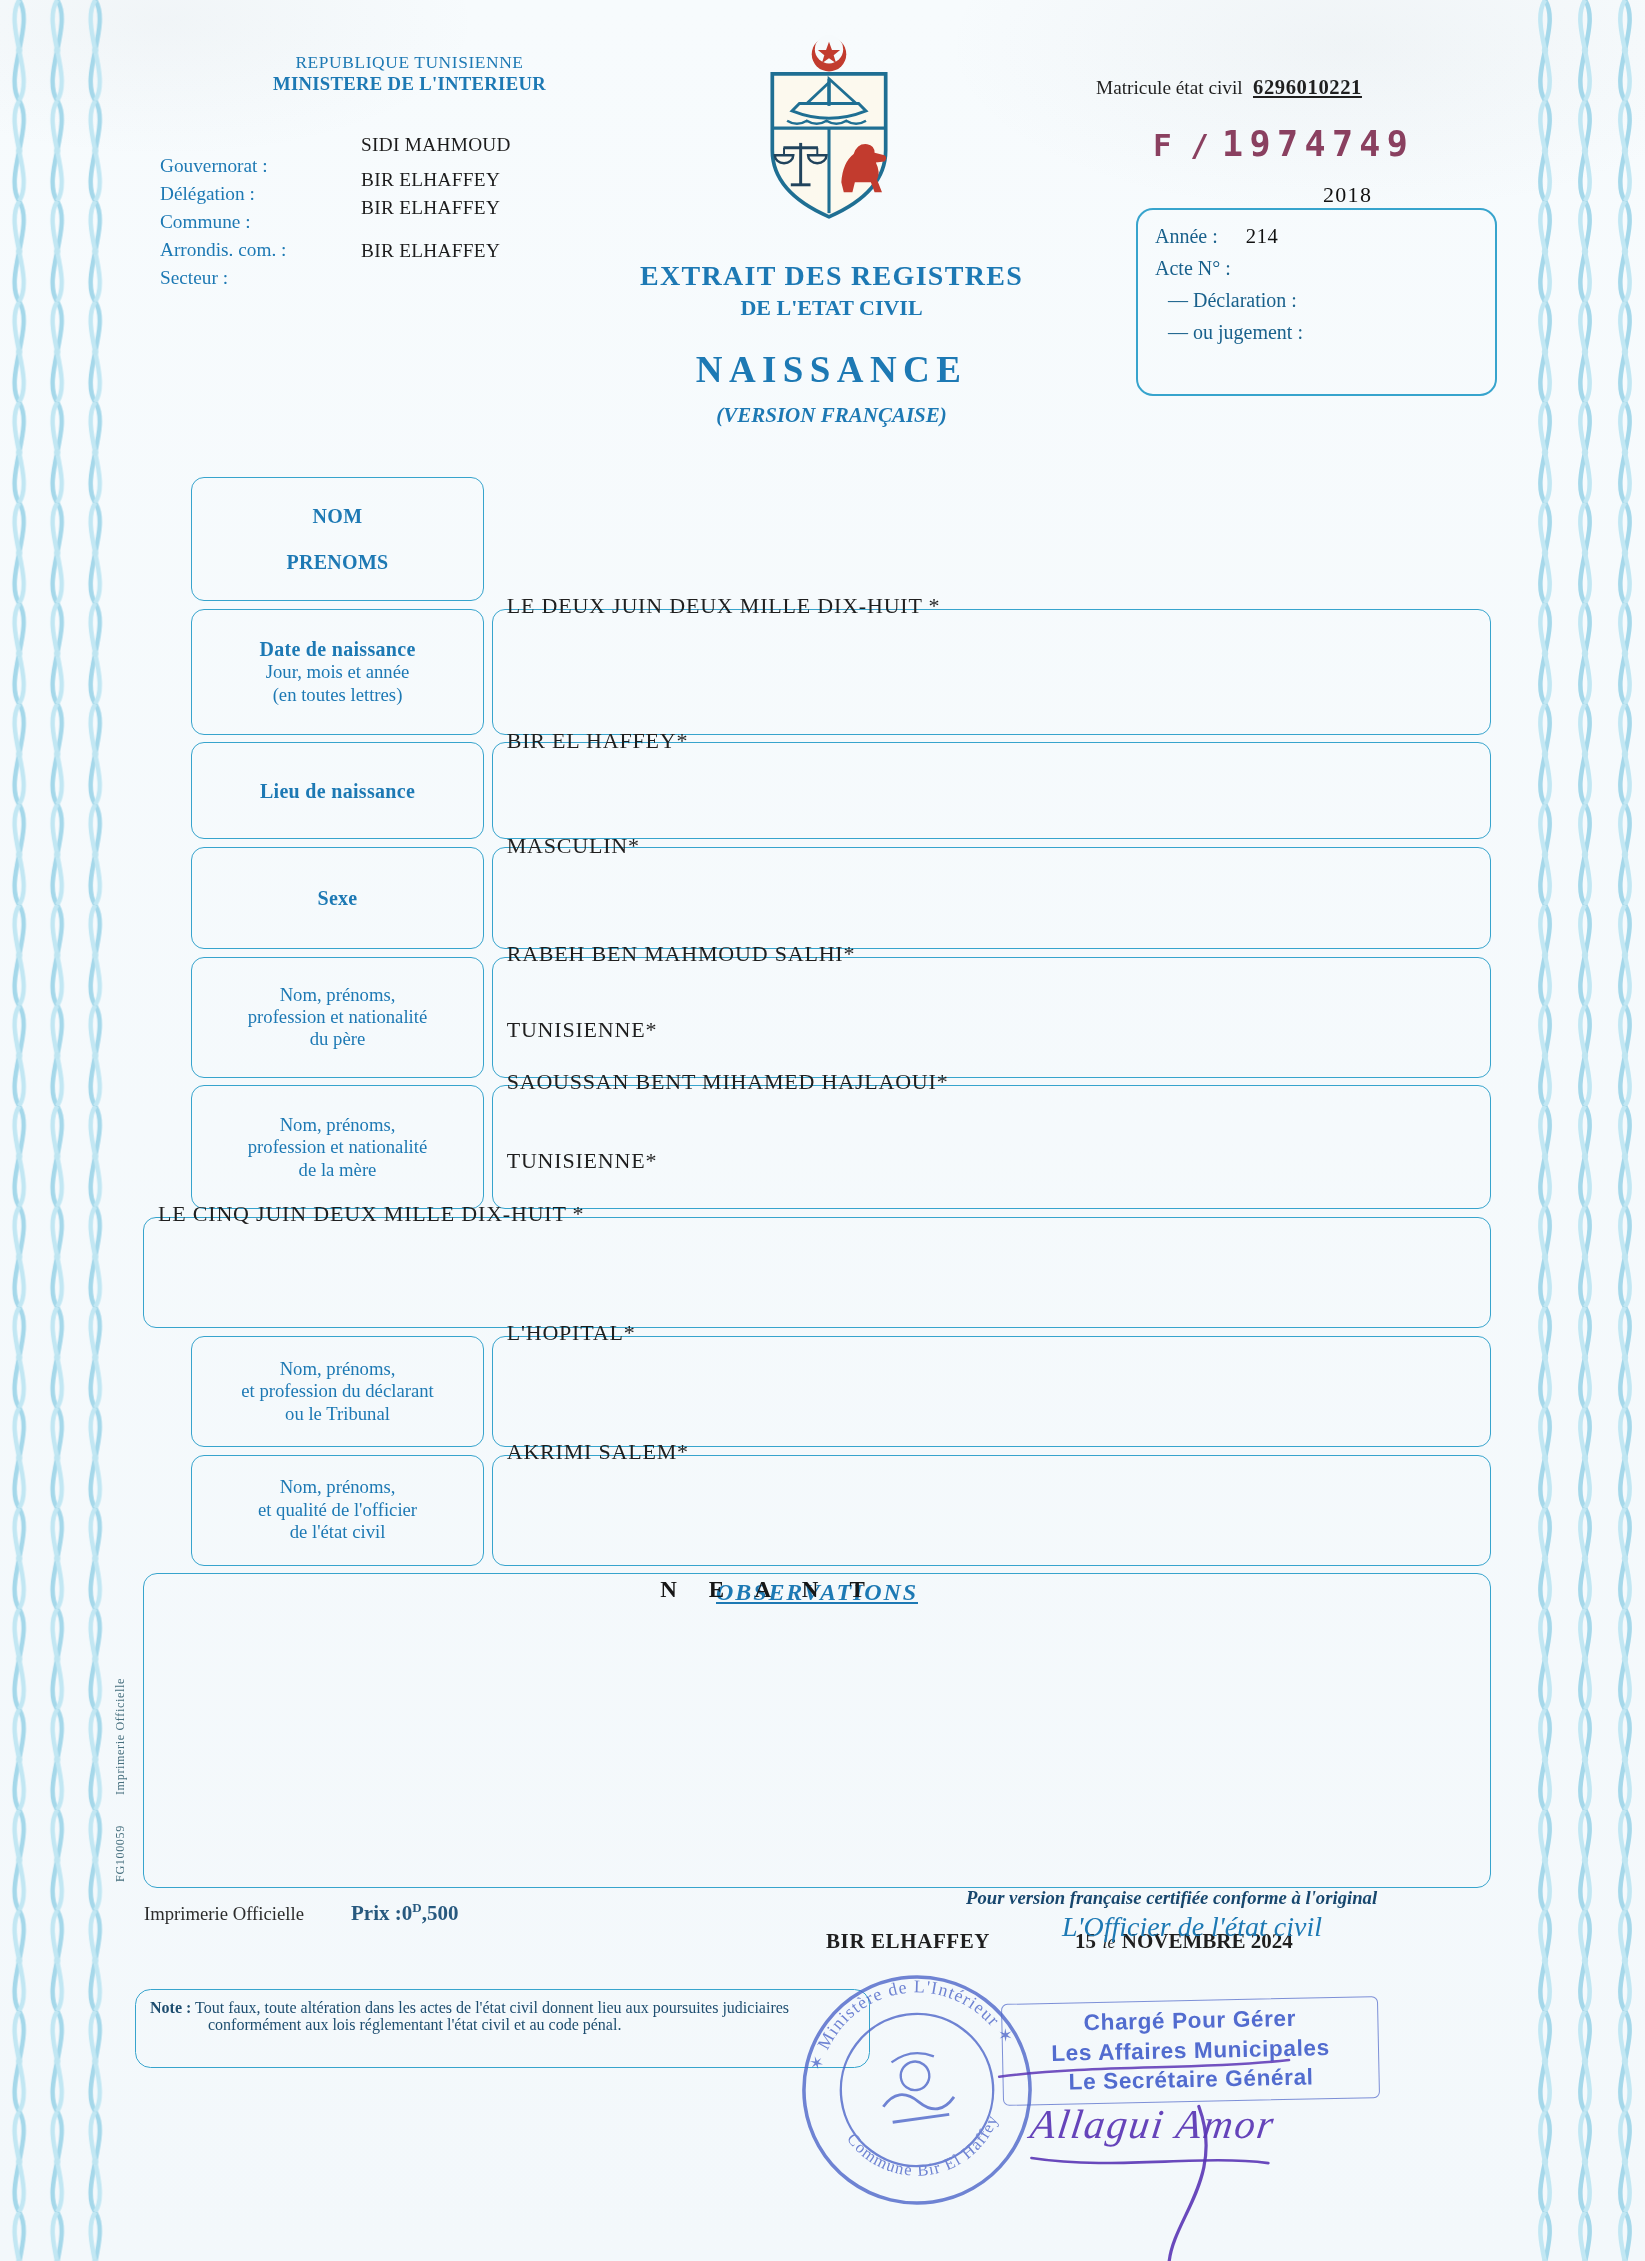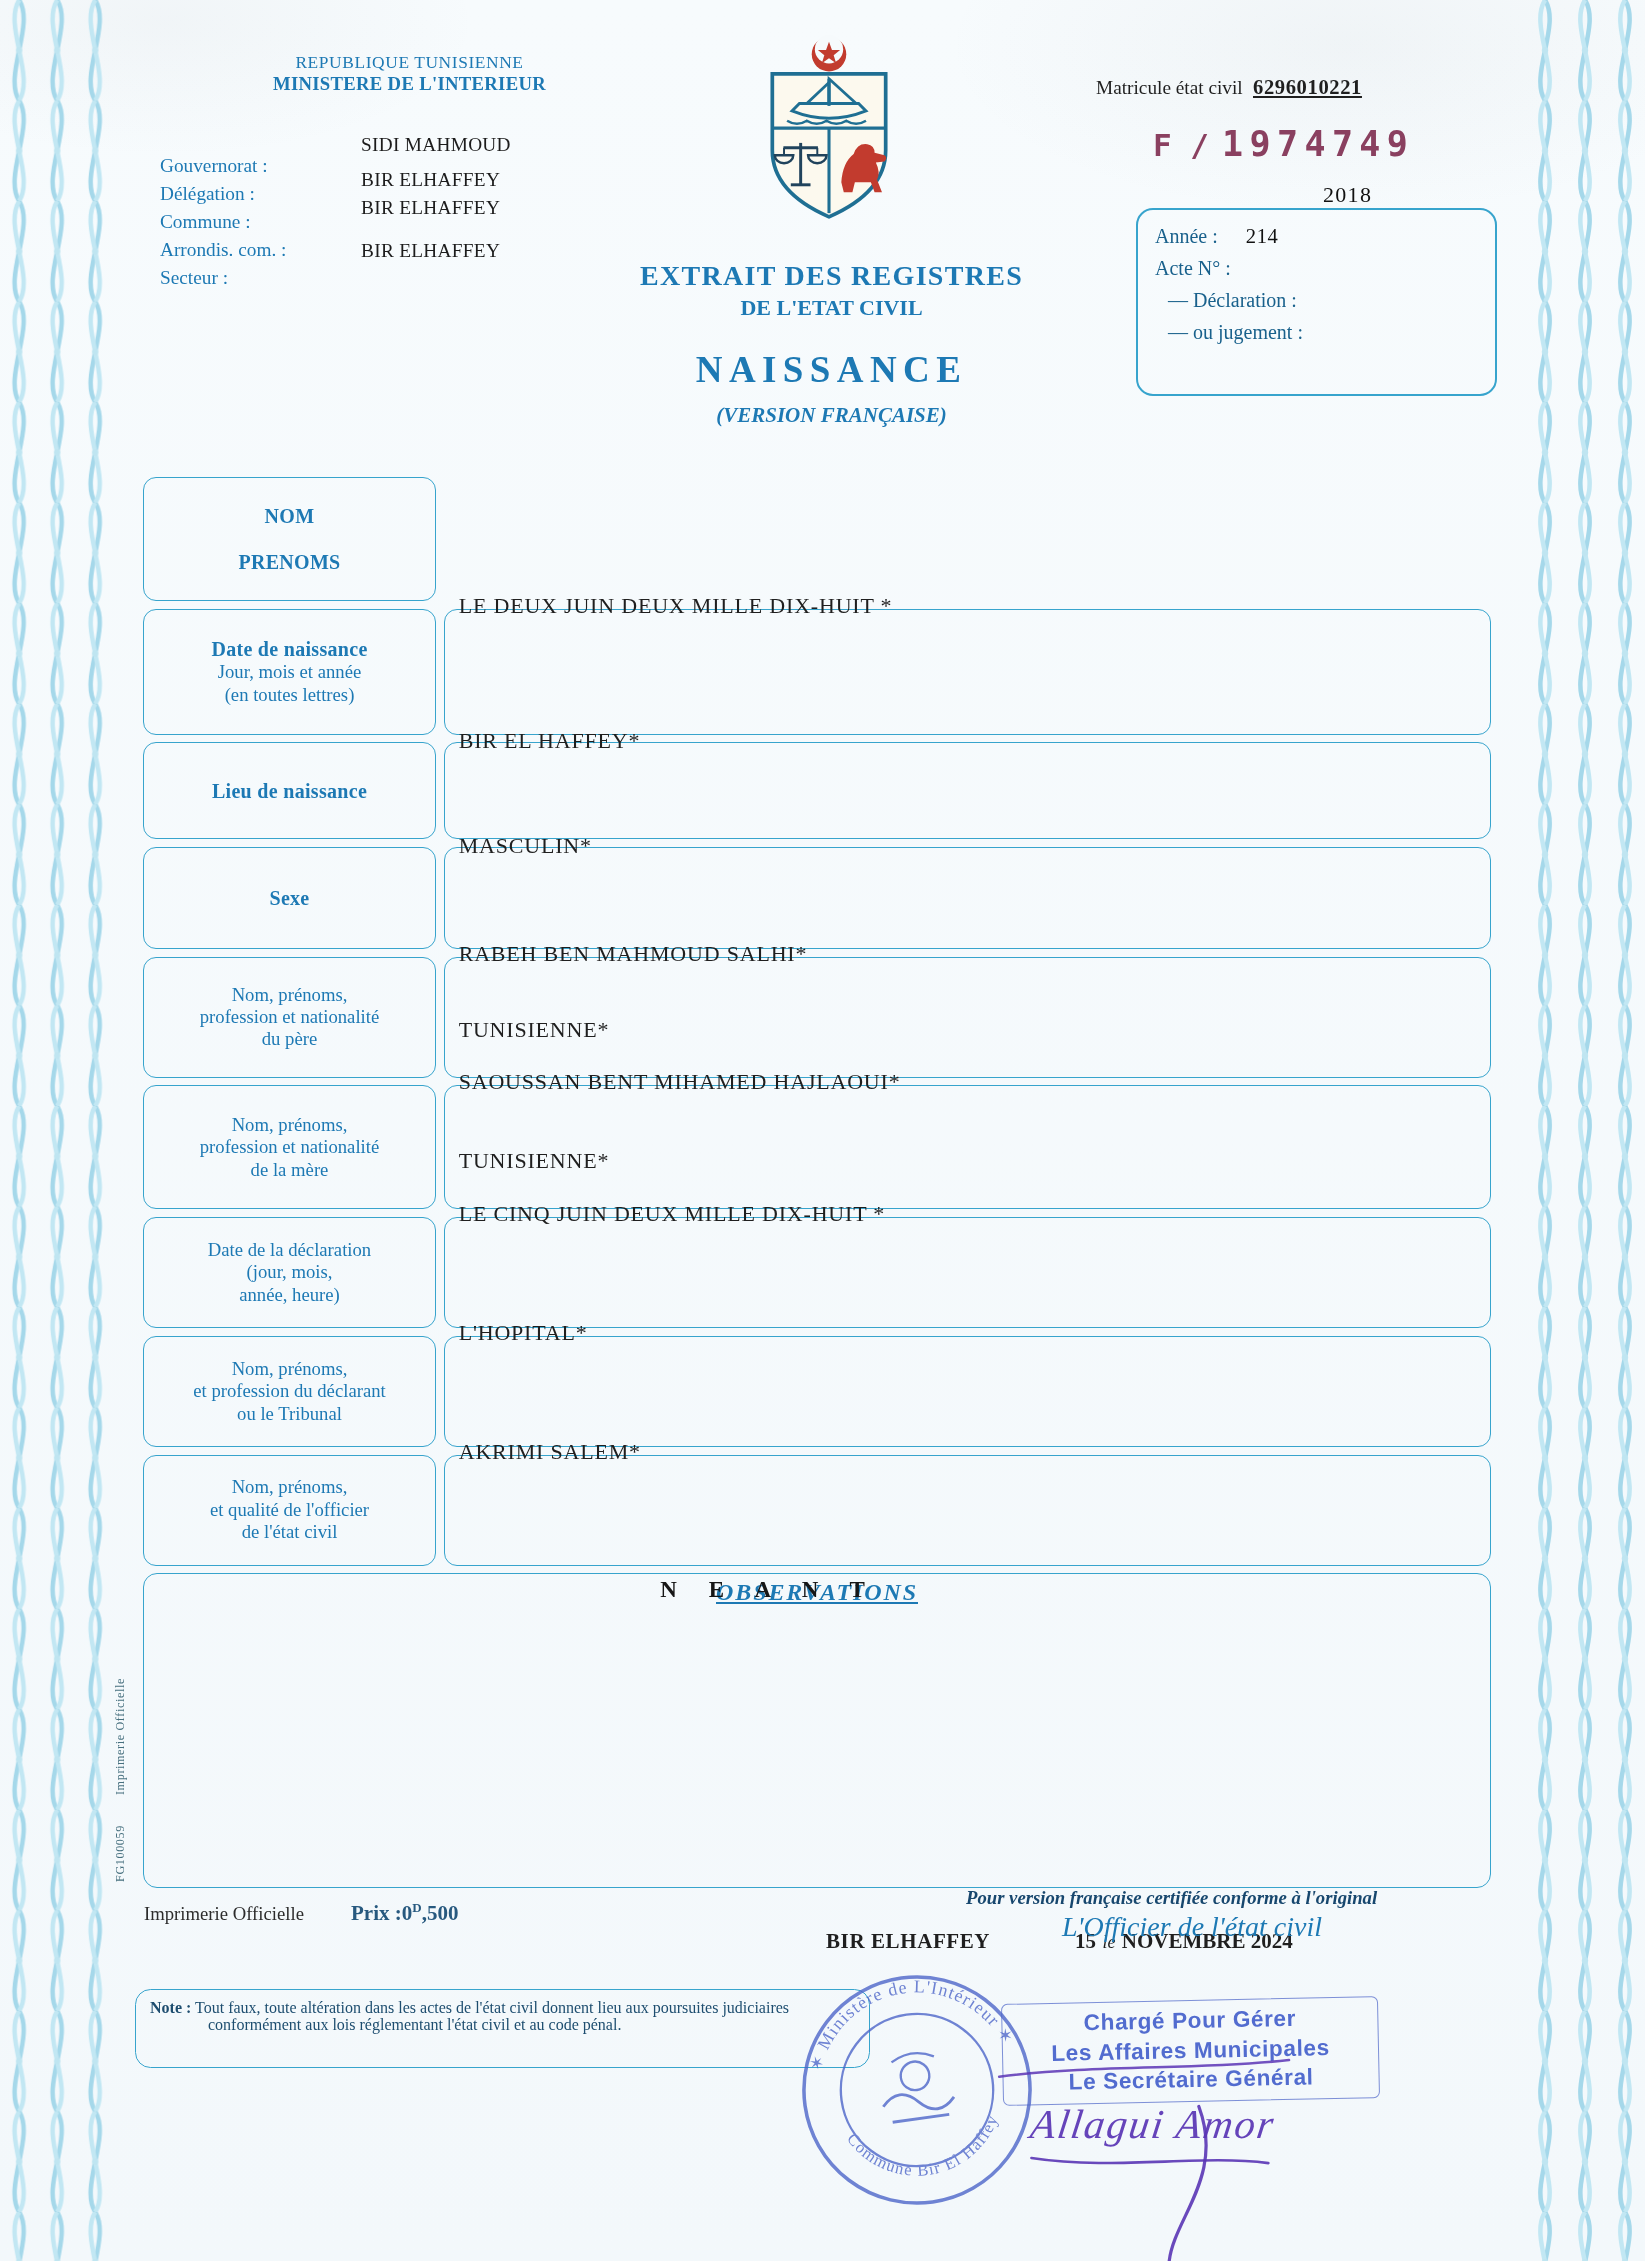--- a/index.html
+++ b/index.html
@@ -54,21 +54,21 @@
   .t3{ position:absolute; left:509px; top:348px; width:645px; text-align:center;
     font-size:37px; font-weight:700; letter-spacing:6.4px; color:var(--label_blue); }
   .t4{ position:absolute; left:509px; top:403px; width:645px; text-align:center;
     font-size:21px; font-weight:700; font-style:italic; color:var(--label_blue); }
 
   
   .form{ position:absolute; left:143px; top:477px; width:1348px; }
   .row{ display:flex; gap:7.7px; margin-bottom:7.7px; }
   .label-box{ width:293px; border:1.9px solid var(--box_border); border-radius:13px;
     display:flex; flex-direction:column; justify-content:center; align-items:center;
-    text-align:center; color:var(--label_blue); padding:3.9px 6.4px; line-height:1.2; }
+    text-align:center; color:var(--label_blue); padding:3.9px 6.4px; line-height:1.2;margin-left:48px; }
   .label-box.spread{ justify-content:space-evenly; }
   .lbl{ font-size:18.7px; }
   .lbl.b{ font-weight:700; font-size:20px; letter-spacing:0.3px; }
   .value-box{ flex:1; border:1.9px solid var(--box_border); border-radius:13px; position:relative; }
   .val{ position:absolute; left:14px; font-size:22px; color:var(--ink); letter-spacing:0.8px; white-space:nowrap; }
 
   .obs-box{ position:relative; width:1348px; height:315px; border:1.9px solid var(--box_border);
     border-radius:14px; }
   .obs-title{ position:absolute; left:0; right:0; top:5.2px; text-align:center;
     font-size:24px; font-weight:700; font-style:italic; letter-spacing:1.9px;
@@ -253,25 +253,20 @@
         <div class="lbl">profession et nationalité</div>
         <div class="lbl">de la mère</div>
       </div>
       <div class="value-box">
         <div class="val" style="top:-17px">SAOUSSAN BENT MIHAMED HAJLAOUI*</div>
         <div class="val" style="top:62px">TUNISIENNE*</div>
       </div>
     </div>
 
     <div class="row" style="height:111px">
-      <div class="label-box">
-        <div class="lbl">Date de la déclaration</div>
-        <div class="lbl">(jour, mois,</div>
-        <div class="lbl">année, heure)</div>
-      </div>
       <div class="value-box">
         <div class="val" style="top:-17px">LE CINQ JUIN  DEUX MILLE DIX-HUIT *</div>
       </div>
     </div>
 
     <div class="row" style="height:111px">
       <div class="label-box">
         <div class="lbl">Nom, prénoms,</div>
         <div class="lbl">et profession du déclarant</div>
         <div class="lbl">ou le Tribunal</div>

